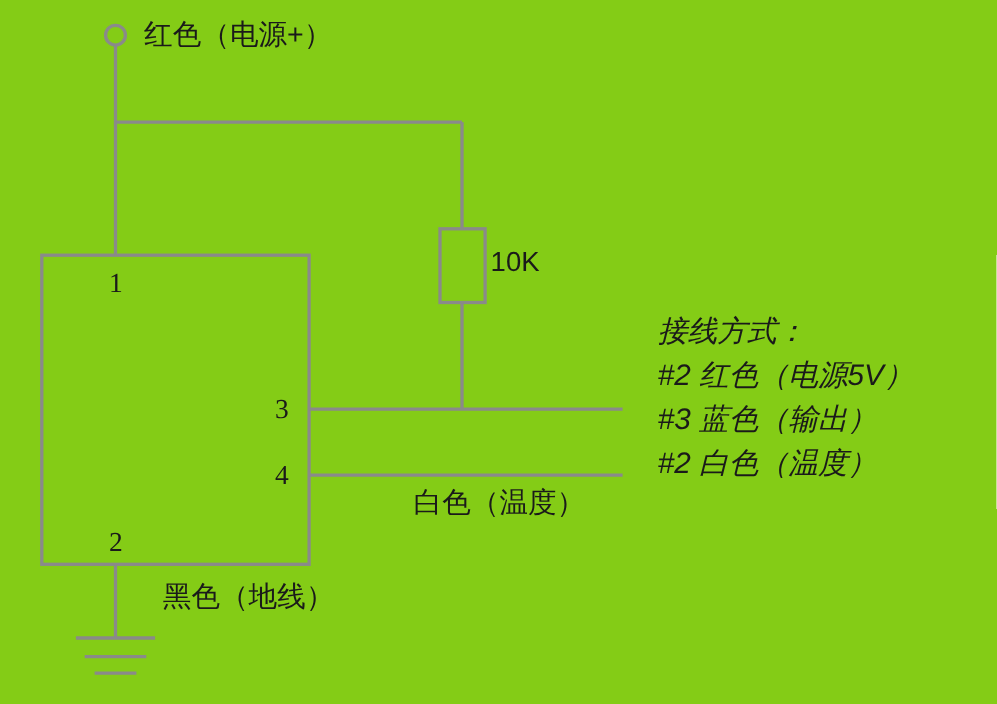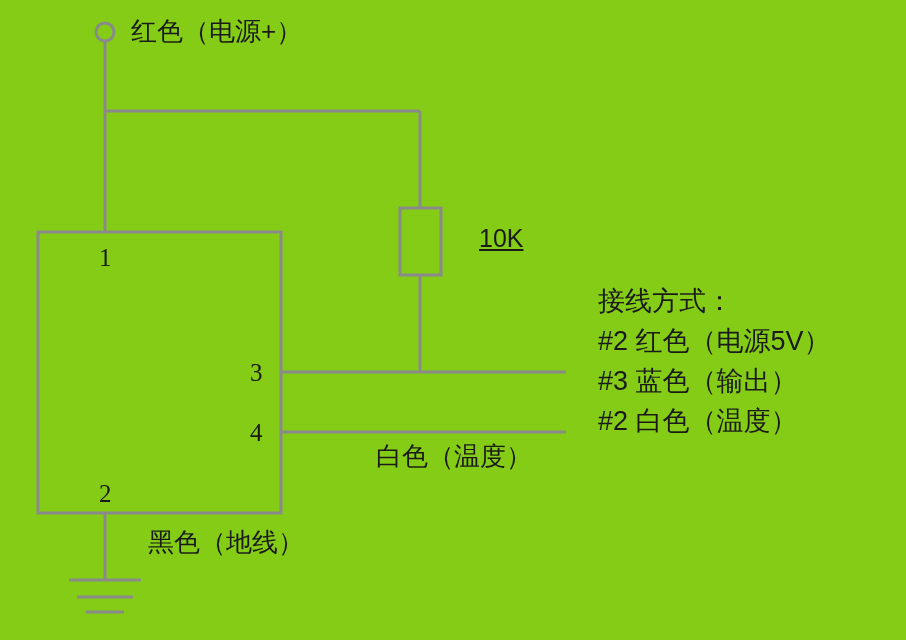--- a/index.html
+++ b/index.html
@@ -45,20 +45,21 @@
     position: absolute;
     left: 598px;
     top: 281px;
     width: 300px;
   }
   .panel-line {
     font-size: 27px;
     line-height: 40px;
     white-space: nowrap;
     color: #1a1a1a;
+    font-style: italic;
   }
 </style>
 </head>
 <body>
 
 <div id="canvas">
 
   <svg class="schematic" viewBox="0 0 906 640">
     <g stroke="#8a8a8a" stroke-width="3" fill="none" stroke-linecap="butt">
 
@@ -84,21 +85,21 @@
 
       <line x1="69" y1="580" x2="141" y2="580"></line>
       <line x1="77" y1="597" x2="133" y2="597"></line>
       <line x1="86" y1="612" x2="124" y2="612"></line>
 
     </g>
   </svg>
 
   <div class="lbl lbl-cn" style="left:131px; top:18px;">红色（电源+）</div>
 
-  <div class="lbl lbl-res" style="left:479px; top:226px;text-decoration:underline;">10K</div>
+  <div class="lbl lbl-res" style="left:446px; top:226px;">10K</div>
 
   <div class="lbl lbl-num" style="left:99px; top:245px;">1</div>
 
   <div class="lbl lbl-num" style="left:250px; top:360px;">3</div>
 
   <div class="lbl lbl-num" style="left:250px; top:420px;">4</div>
 
   <div class="lbl lbl-num" style="left:99px; top:481px;">2</div>
 
 

